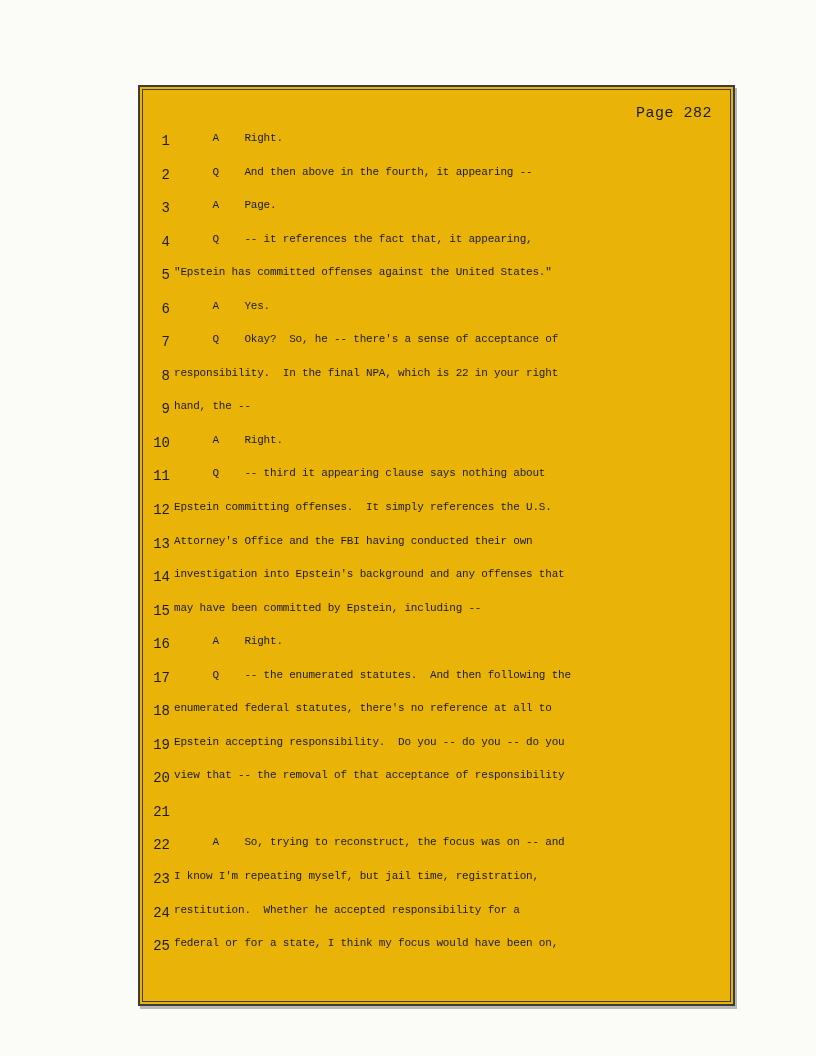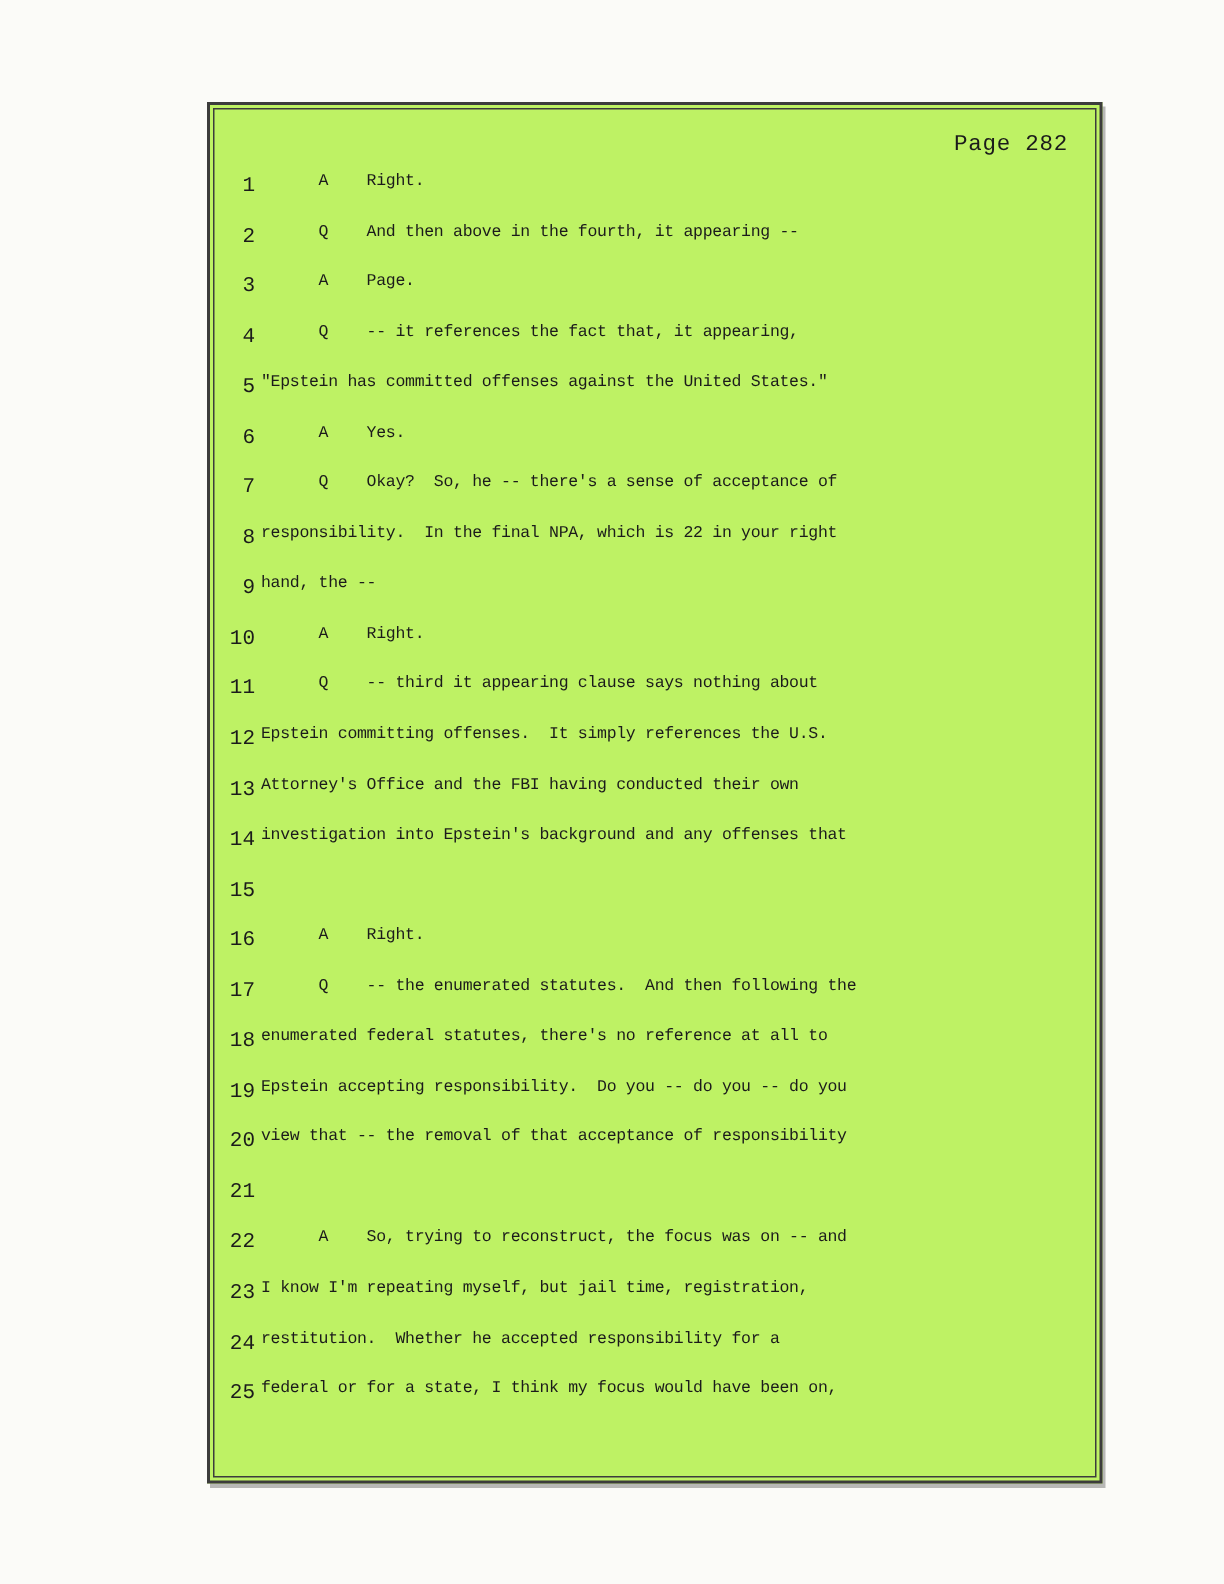--- a/index.html
+++ b/index.html
@@ -13,26 +13,26 @@
   .sheet {
     position: relative;
     width: 816px;
     height: 1056px;
     font-family: "Liberation Mono", "DejaVu Sans Mono", monospace;
     color: #1b1b1b;
   }
   .frame {
     position: absolute;
     left: 138px;
-    top: 68px;
+    top: 85px;
     width: 597px;
     height: 921px;
     border: 2px solid #3c3c3c;
     box-sizing: border-box;
-    background: #bef264;
+    background: #eab308;
     box-shadow: 2px 3px 0 rgba(60,60,60,0.35);
   }
   .frame-inner {
     position: absolute;
     inset: 2px;
     border: 1px solid #3c3c3c;
     pointer-events: none;
   }
   .page-header {
     position: absolute;
@@ -128,20 +128,21 @@
         <div class="line bold">
           <span class="line-num">13</span>
           <span class="line-text">Attorney's Office and the FBI having conducted their own</span>
         </div>
         <div class="line bold">
           <span class="line-num">14</span>
           <span class="line-text">investigation into Epstein's background and any offenses that</span>
         </div>
         <div class="line bold">
           <span class="line-num">15</span>
+          <span class="line-text">may have been committed by Epstein, including --</span>
         </div>
         <div class="line">
           <span class="line-num">16</span>
           <span class="line-text">      A    Right.</span>
         </div>
         <div class="line bold">
           <span class="line-num">17</span>
           <span class="line-text">      Q    -- the enumerated statutes.  And then following the</span>
         </div>
         <div class="line bold">

